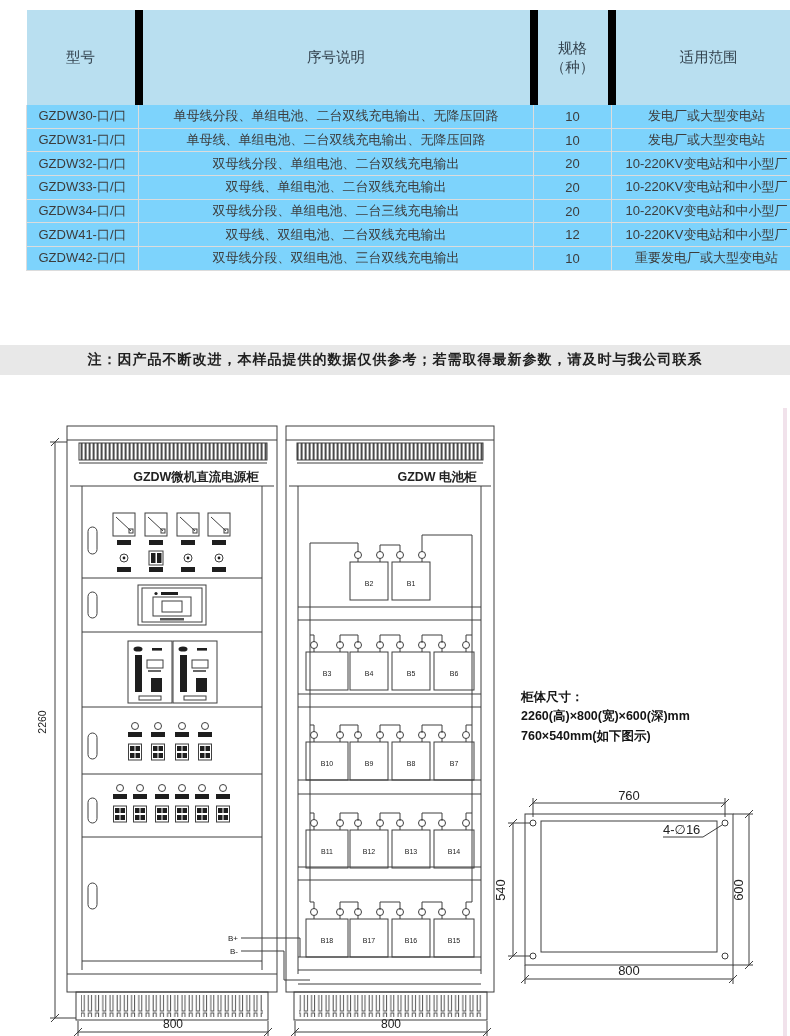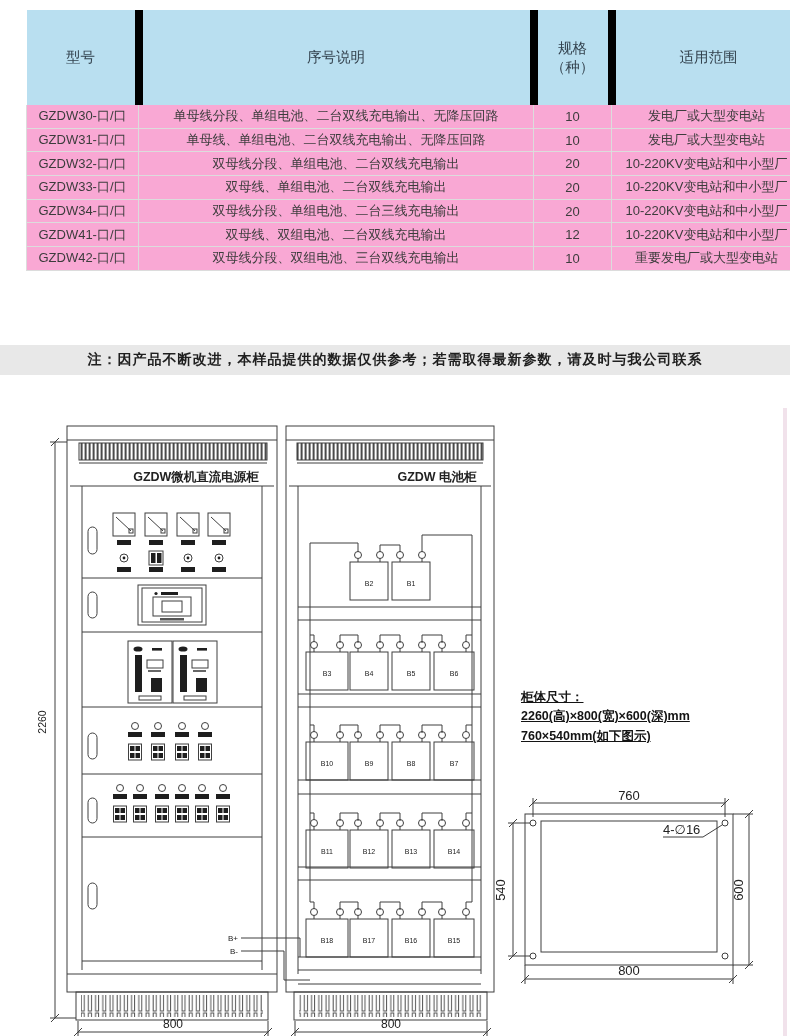--- a/index.html
+++ b/index.html
@@ -5,31 +5,31 @@
   html,body{margin:0;padding:0;background:#fff;}
   .page{position:relative;width:790px;height:1036px;background:#ffffff;
         font-family:"Liberation Sans","DejaVu Sans",sans-serif;overflow:hidden;}
   
   .spec-table{position:absolute;left:8px;top:10px;width:775px;border-collapse:collapse;
               table-layout:fixed;font-size:13px;color:#3c3c3c;margin-left:18px;}
   .spec-table th{background:#b9dff0;height:93px;font-weight:normal;font-size:14.5px;
                  color:#33424e;border-left:8px solid #000000;vertical-align:middle;}
   .spec-table th:first-child{border-left:none;}
   .spec-table td{height:22.7px;text-align:center;border:1px solid #dcdcdc;border-top:none;
-                 padding:0 2px;white-space:nowrap;overflow:hidden;background:#f9a8d4;}
+                 padding:0 2px;white-space:nowrap;overflow:hidden;background:#7dd3fc;}
   .spec-table tbody tr td:first-child{font-size:13px;}
   
   .note{position:absolute;left:0;top:345px;width:790px;height:30px;background:#e8e8e8;
         display:flex;align-items:center;justify-content:center;font-size:14px;
         font-weight:bold;color:#1f1f1f;letter-spacing:1px;}
   
   .drawing{position:absolute;left:0;top:408px;width:716px;height:650px;}
   .drawing svg{position:absolute;left:0;top:0;}
   .specs-block{position:absolute;left:521px;top:280px;width:235px;font-size:12.5px;
-               font-weight:bold;color:#141414;line-height:1.55;text-decoration:underline;}
+               font-weight:bold;color:#141414;line-height:1.55;}
   .edge-strip{position:absolute;left:783px;top:0;width:4px;height:650px;background:#eddbe6;opacity:.8;}
   .ln{stroke:#3f3f3f;stroke-width:1;fill:none;}
   .filldark{fill:#1e1e1e;stroke:none;}
   .t{fill:#222;font-family:"Liberation Sans","DejaVu Sans",sans-serif;}
 </style>
 </head>
 <body>
 
 <div class="page">
 

